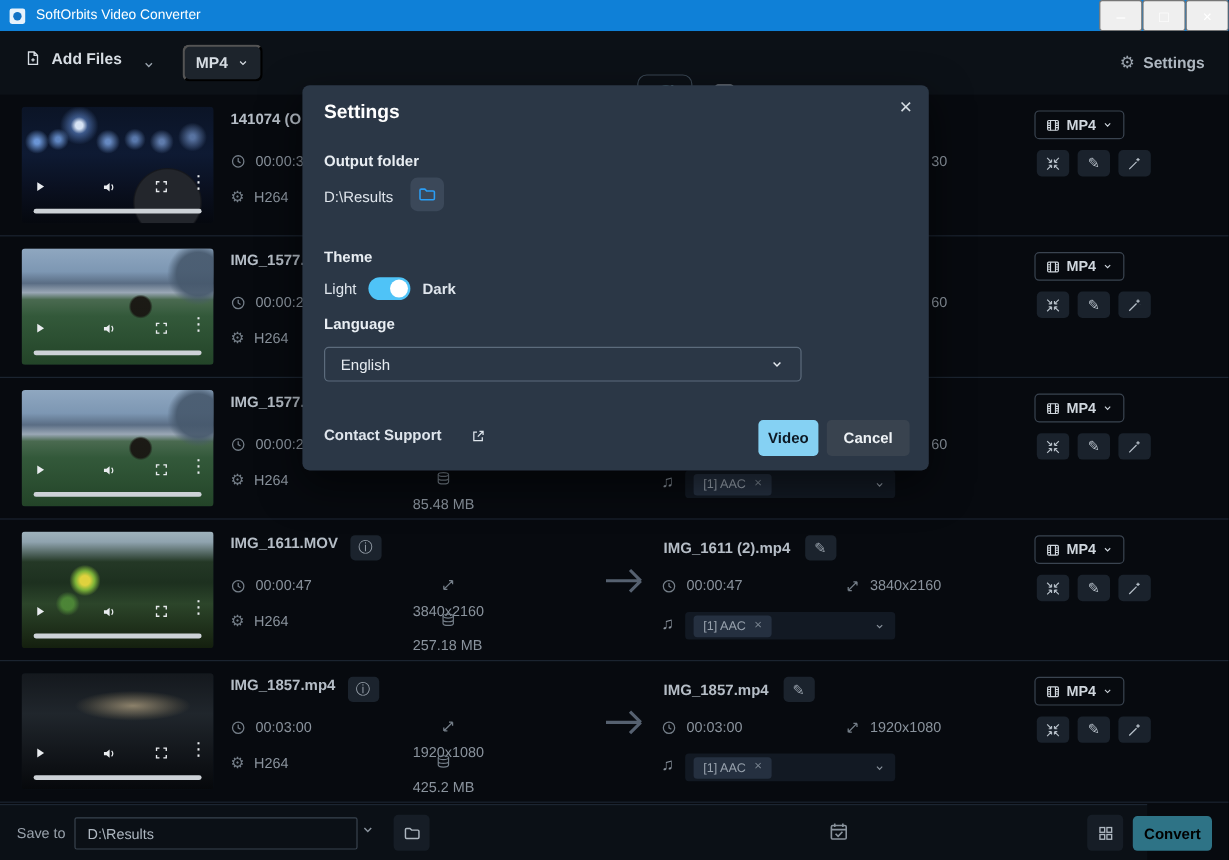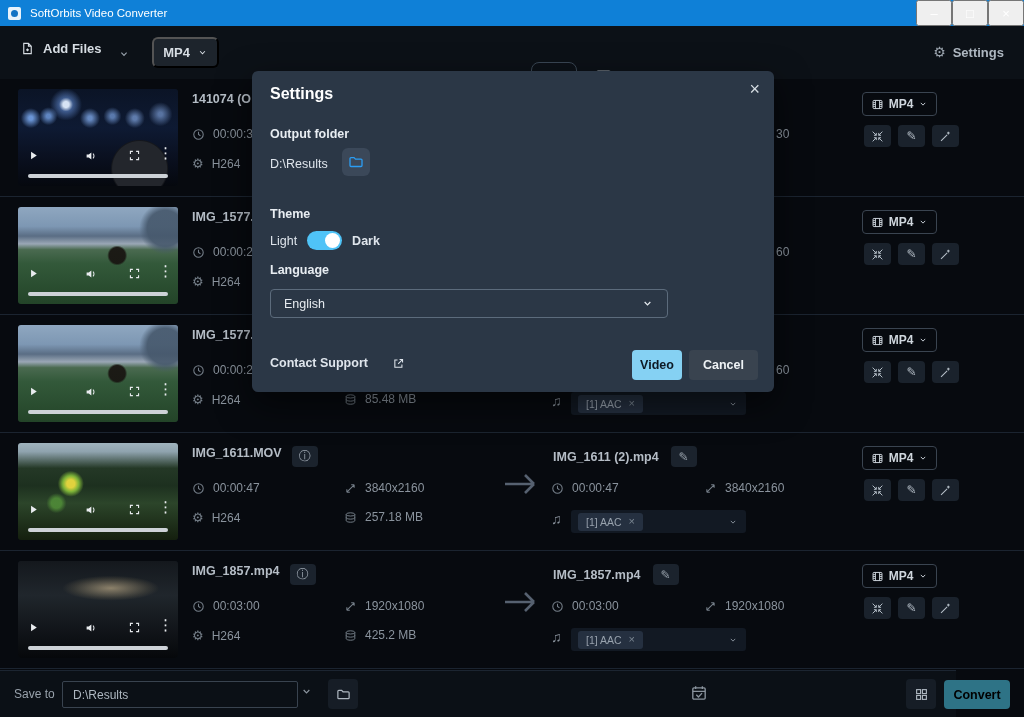--- a/index.html
+++ b/index.html
@@ -54,21 +54,21 @@
   .ctl-fs { position:absolute; left:110px; top:60px; color:#e9ecef; }
   .ctl-dots { position:absolute; right:5px; top:56px; color:#e9ecef; font-size:15px; line-height:1; }
   .progress { position:absolute; left:10px; right:10px; bottom:8px; height:4px; border-radius:2px; background:#cdd2d7; }
 
   .name-line { position:absolute; left:192px; top:13px; display:flex; align-items:flex-start; gap:10px; color:#b5bdc6; font-size:12.5px; font-weight:bold; }
   .mini-btn { min-width:26px; height:21px; background:#1b232d; border:none; border-radius:4px; color:#9aa3ad; font-size:12px; display:flex; align-items:center; justify-content:center; }
   .meta { position:absolute; display:flex; align-items:center; gap:8px; color:#8a939d; font-size:12px; }
   .meta .mi { color:#747e88; display:flex; }
   .gearch { font-size:13px; color:#747e88; }
   .l2 { top:48px; } .l3 { top:77px; }
-  .c1 { left:192px; } .c2 { left:344px; }
+  .c1 { left:192px; } .c2 { left:344px;flex-direction:column; }
   .t1 { left:551px; } .t2 { left:704px; }
   .frag { position:absolute; left:776px; top:48px; color:#8a939d; font-size:12px; }
   .arrow { position:absolute; left:503px; top:38px; color:#566170; }
   .tname-line { position:absolute; left:553px; top:13px; display:flex; align-items:center; gap:12px; color:#b5bdc6; font-size:12.5px; font-weight:bold; }
   .note { position:absolute; left:551px; top:79px; color:#8a939d; font-size:14px; line-height:1; }
   .audio-box { position:absolute; left:571px; top:77px; width:175px; height:23px; background:#121923; border-radius:3px; display:flex; align-items:center; }
   .chip { margin-left:7px; background:#253040; border-radius:3px; padding:3px 8px; font-size:10.5px; color:#98a2ad; display:flex; align-items:center; gap:7px; }
   .chip .x { color:#7a8591; font-size:11px; line-height:1; }
   .audio-chevron { position:absolute; right:8px; top:7px; color:#8a939d; }
   .fmt-row-btn { position:absolute; left:862px; top:13px; width:75px; height:24px; border:1px solid #3a4450; background:transparent; border-radius:4px; display:flex; align-items:center; justify-content:center; gap:5px; color:#cfd6dd; font-size:12px; font-weight:bold; }

